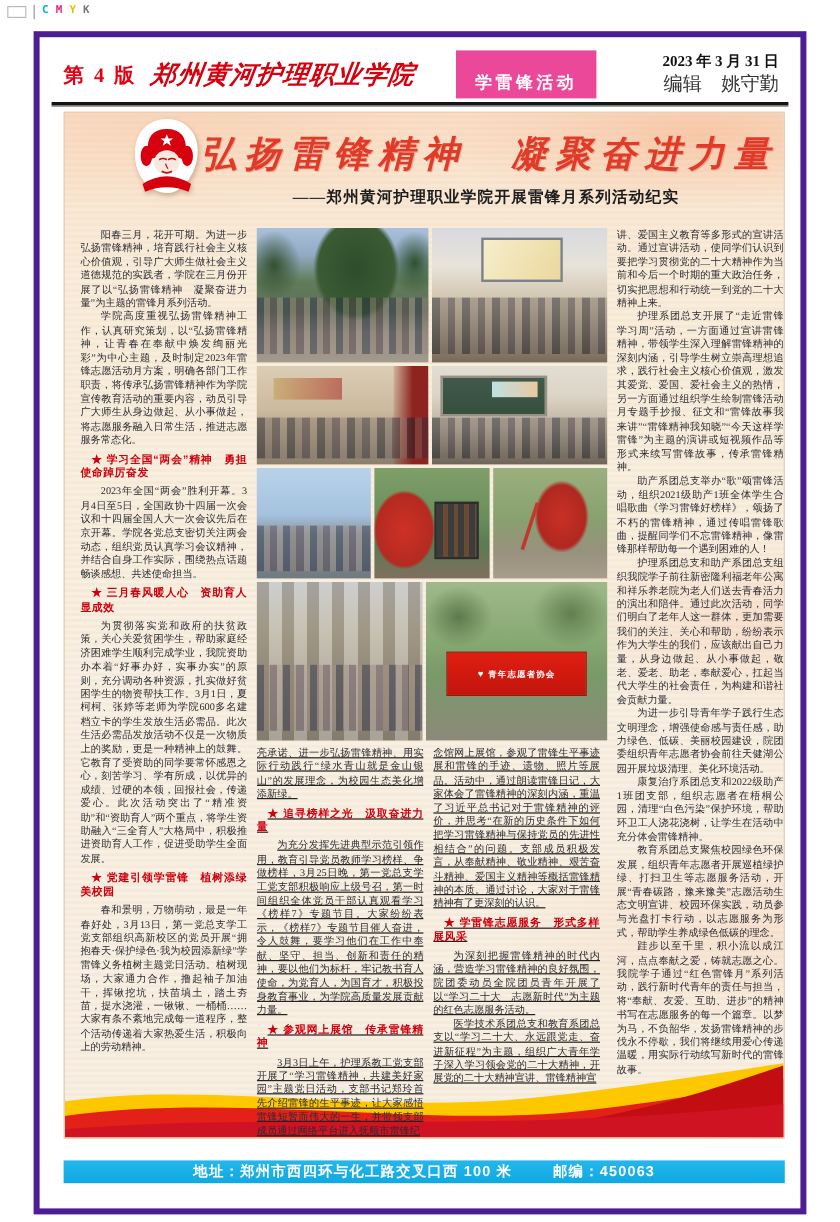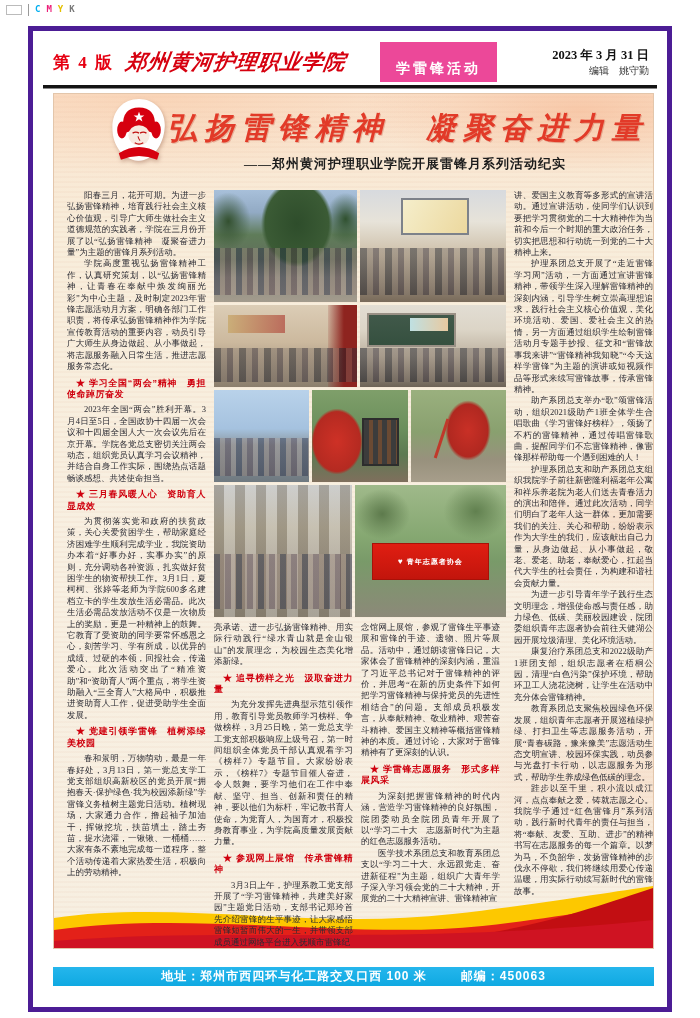--- a/index.html
+++ b/index.html
@@ -23,21 +23,21 @@
   
   .hdr { position:absolute; top:12px; left:20px; right:18px; height:38px; display:flex; align-items:center; }
   .edition { color:#e60012; font-size:17px; font-weight:bold; letter-spacing:2px; white-space:nowrap; }
   .masthead { color:#d6000f; font-size:21px; font-weight:bold; font-style:italic;
     transform:skewX(-8deg); margin-left:12px; white-space:nowrap; letter-spacing:1px; }
   .badge { background:#ec4899; color:#fff; font-size:14px; font-weight:bold; letter-spacing:3px;
     padding:18px 16px 4px; margin-left:34px; white-space:nowrap; font-family:"Liberation Sans",sans-serif; }
   .hdr-spacer { flex:1; }
   .hdr-right { text-align:right; line-height:1.35; white-space:nowrap; }
   .hdr-date { font-size:12.5px; color:#111; font-weight:bold; }
-  .hdr-editor { font-size:10px; color:#333; }
+  .hdr-editor { font-size:16px; color:#333; }
   .rule { position:absolute; top:54px; left:10px; right:10px; height:4px;
     border-top:3px solid #141414; border-bottom:1px solid #888; }
 
   
   .frame { position:absolute; top:62px; left:20px; width:601px; height:856px;
     border:1px solid #e3c6ab; overflow:hidden;
     background:
       radial-gradient(320px 90px at 88% 2%, rgba(246,178,138,.55), transparent 70%),
       radial-gradient(420px 120px at 18% 0%, rgba(248,198,162,.5), transparent 70%),
       radial-gradient(260px 110px at 97% 50%, rgba(244,188,156,.30), transparent 70%),
@@ -119,21 +119,21 @@
       radial-gradient(40px 36px at 18% 22%, #5d7a4c 0%, rgba(93,122,76,0) 70%),
       radial-gradient(46px 40px at 80% 20%, #61804f 0%, rgba(97,128,79,0) 70%),
       linear-gradient(180deg,#9fb98a 0%,#86a872 38%,#799a69 58%,#8c8979 100%); }
   .banner { position:absolute; left:11%; top:44%; width:78%; height:28%;
     background:linear-gradient(180deg,#e01e12,#c2150c); border:1px solid #a81108;
     display:flex; align-items:center; justify-content:center; gap:3px;
     color:#fff; font-size:7px; font-weight:bold; letter-spacing:1px; white-space:nowrap; }
   .banner .heart { color:#fff; font-size:8px; }
 
   .mid-cols { display:flex; gap:8px; margin-top:5px; }
-  .mid-cols .col { width:139px; }
+  .mid-cols .col { width:139px;text-decoration:underline; }
 
   
   .ribbon { position:absolute; left:0; right:0; bottom:0; height:64px; z-index:1; }
   .ribbon svg { display:block; width:100%; height:100%; }
 
   
   .footer-bar { position:absolute; top:936px; left:20px; width:601px; height:19px;
     background:linear-gradient(180deg,#25b6ec,#0fa9e2); color:#fff; display:flex;
     align-items:center; justify-content:center; gap:34px;
     font-family:"Liberation Sans",sans-serif; font-size:12px; font-weight:bold; letter-spacing:1px; }
@@ -249,21 +249,21 @@
             <p class="body-p cont">念馆网上展馆，参观了雷锋生平事迹展和雷锋的手迹、遗物、照片等展品。活动中，通过朗读雷锋日记，大家体会了雷锋精神的深刻内涵，重温了习近平总书记对于雷锋精神的评价，并思考“在新的历史条件下如何把学习雷锋精神与保持党员的先进性相结合”的问题。支部成员积极发言，从奉献精神、敬业精神、艰苦奋斗精神、爱国主义精神等概括雷锋精神的本质。通过讨论，大家对于雷锋精神有了更深刻的认识。</p>
             <p class="body-h">★ 学雷锋志愿服务　形式多样展风采</p>
             <p class="body-p">为深刻把握雷锋精神的时代内涵，营造学习雷锋精神的良好氛围，院团委动员全院团员青年开展了以“学习二十大　志愿新时代”为主题的红色志愿服务活动。</p>
             <p class="body-p">医学技术系团总支和教育系团总支以“学习二十大、永远跟党走、奋进新征程”为主题，组织广大青年学子深入学习领会党的二十大精神，开展党的二十大精神宣讲、雷锋精神宣</p>
           </div>
         </div>
       </div>
 
       <div class="col">
         <p class="body-p cont">讲、爱国主义教育等多形式的宣讲活动。通过宣讲活动，使同学们认识到要把学习贯彻党的二十大精神作为当前和今后一个时期的重大政治任务，切实把思想和行动统一到党的二十大精神上来。</p>
-        <p class="body-p">护理系团总支开展了“走近雷锋学习周”活动，一方面通过宣讲雷锋精神，带领学生深入理解雷锋精神的深刻内涵，引导学生树立崇高理想追求，践行社会主义核心价值观，美化环境活动、爱国、爱社会主义的热情，另一方面通过组织学生绘制雷锋活动月专题手抄报、征文和“雷锋故事我来讲”“雷锋精神我知晓”“今天这样学雷锋”为主题的演讲或短视频作品等形式来续写雷锋故事，传承雷锋精神。</p>
+        <p class="body-p">护理系团总支开展了“走近雷锋学习周”活动，一方面通过宣讲雷锋精神，带领学生深入理解雷锋精神的深刻内涵，引导学生树立崇高理想追求，践行社会主义核心价值观，激发其爱党、爱国、爱社会主义的热情，另一方面通过组织学生绘制雷锋活动月专题手抄报、征文和“雷锋故事我来讲”“雷锋精神我知晓”“今天这样学雷锋”为主题的演讲或短视频作品等形式来续写雷锋故事，传承雷锋精神。</p>
         <p class="body-p">助产系团总支举办“歌”颂雷锋活动，组织2021级助产1班全体学生合唱歌曲《学习雷锋好榜样》，颂扬了不朽的雷锋精神，通过传唱雷锋歌曲，提醒同学们不忘雷锋精神，像雷锋那样帮助每一个遇到困难的人！</p>
         <p class="body-p">护理系团总支和助产系团总支组织我院学子前往新密隆利福老年公寓和祥乐养老院为老人们送去青春活力的演出和陪伴。通过此次活动，同学们明白了老年人这一群体，更加需要我们的关注、关心和帮助，纷纷表示作为大学生的我们，应该献出自己力量，从身边做起、从小事做起，敬老、爱老、助老，奉献爱心，扛起当代大学生的社会责任，为构建和谐社会贡献力量。</p>
         <p class="body-p">为进一步引导青年学子践行生态文明理念，增强使命感与责任感，助力绿色、低碳、美丽校园建设，院团委组织青年志愿者协会前往天健湖公园开展垃圾清理、美化环境活动。</p>
         <p class="body-p">康复治疗系团总支和2022级助产1班团支部，组织志愿者在梧桐公园，清理“白色污染”保护环境，帮助环卫工人浇花浇树，让学生在活动中充分体会雷锋精神。</p>
         <p class="body-p">教育系团总支聚焦校园绿色环保发展，组织青年志愿者开展巡植绿护绿、打扫卫生等志愿服务活动，开展“青春碳路，豫来豫美”志愿活动生态文明宣讲、校园环保实践，动员参与光盘打卡行动，以志愿服务为形式，帮助学生养成绿色低碳的理念。</p>
         <p class="body-p">跬步以至千里，积小流以成江河，点点奉献之爱，铸就志愿之心。我院学子通过“红色雷锋月”系列活动，践行新时代青年的责任与担当，将“奉献、友爱、互助、进步”的精神书写在志愿服务的每一个篇章。以梦为马，不负韶华，发扬雷锋精神的步伐永不停歇，我们将继续用爱心传递温暖，用实际行动续写新时代的雷锋故事。</p>
       </div>
     </div>
 
     <div class="ribbon">

